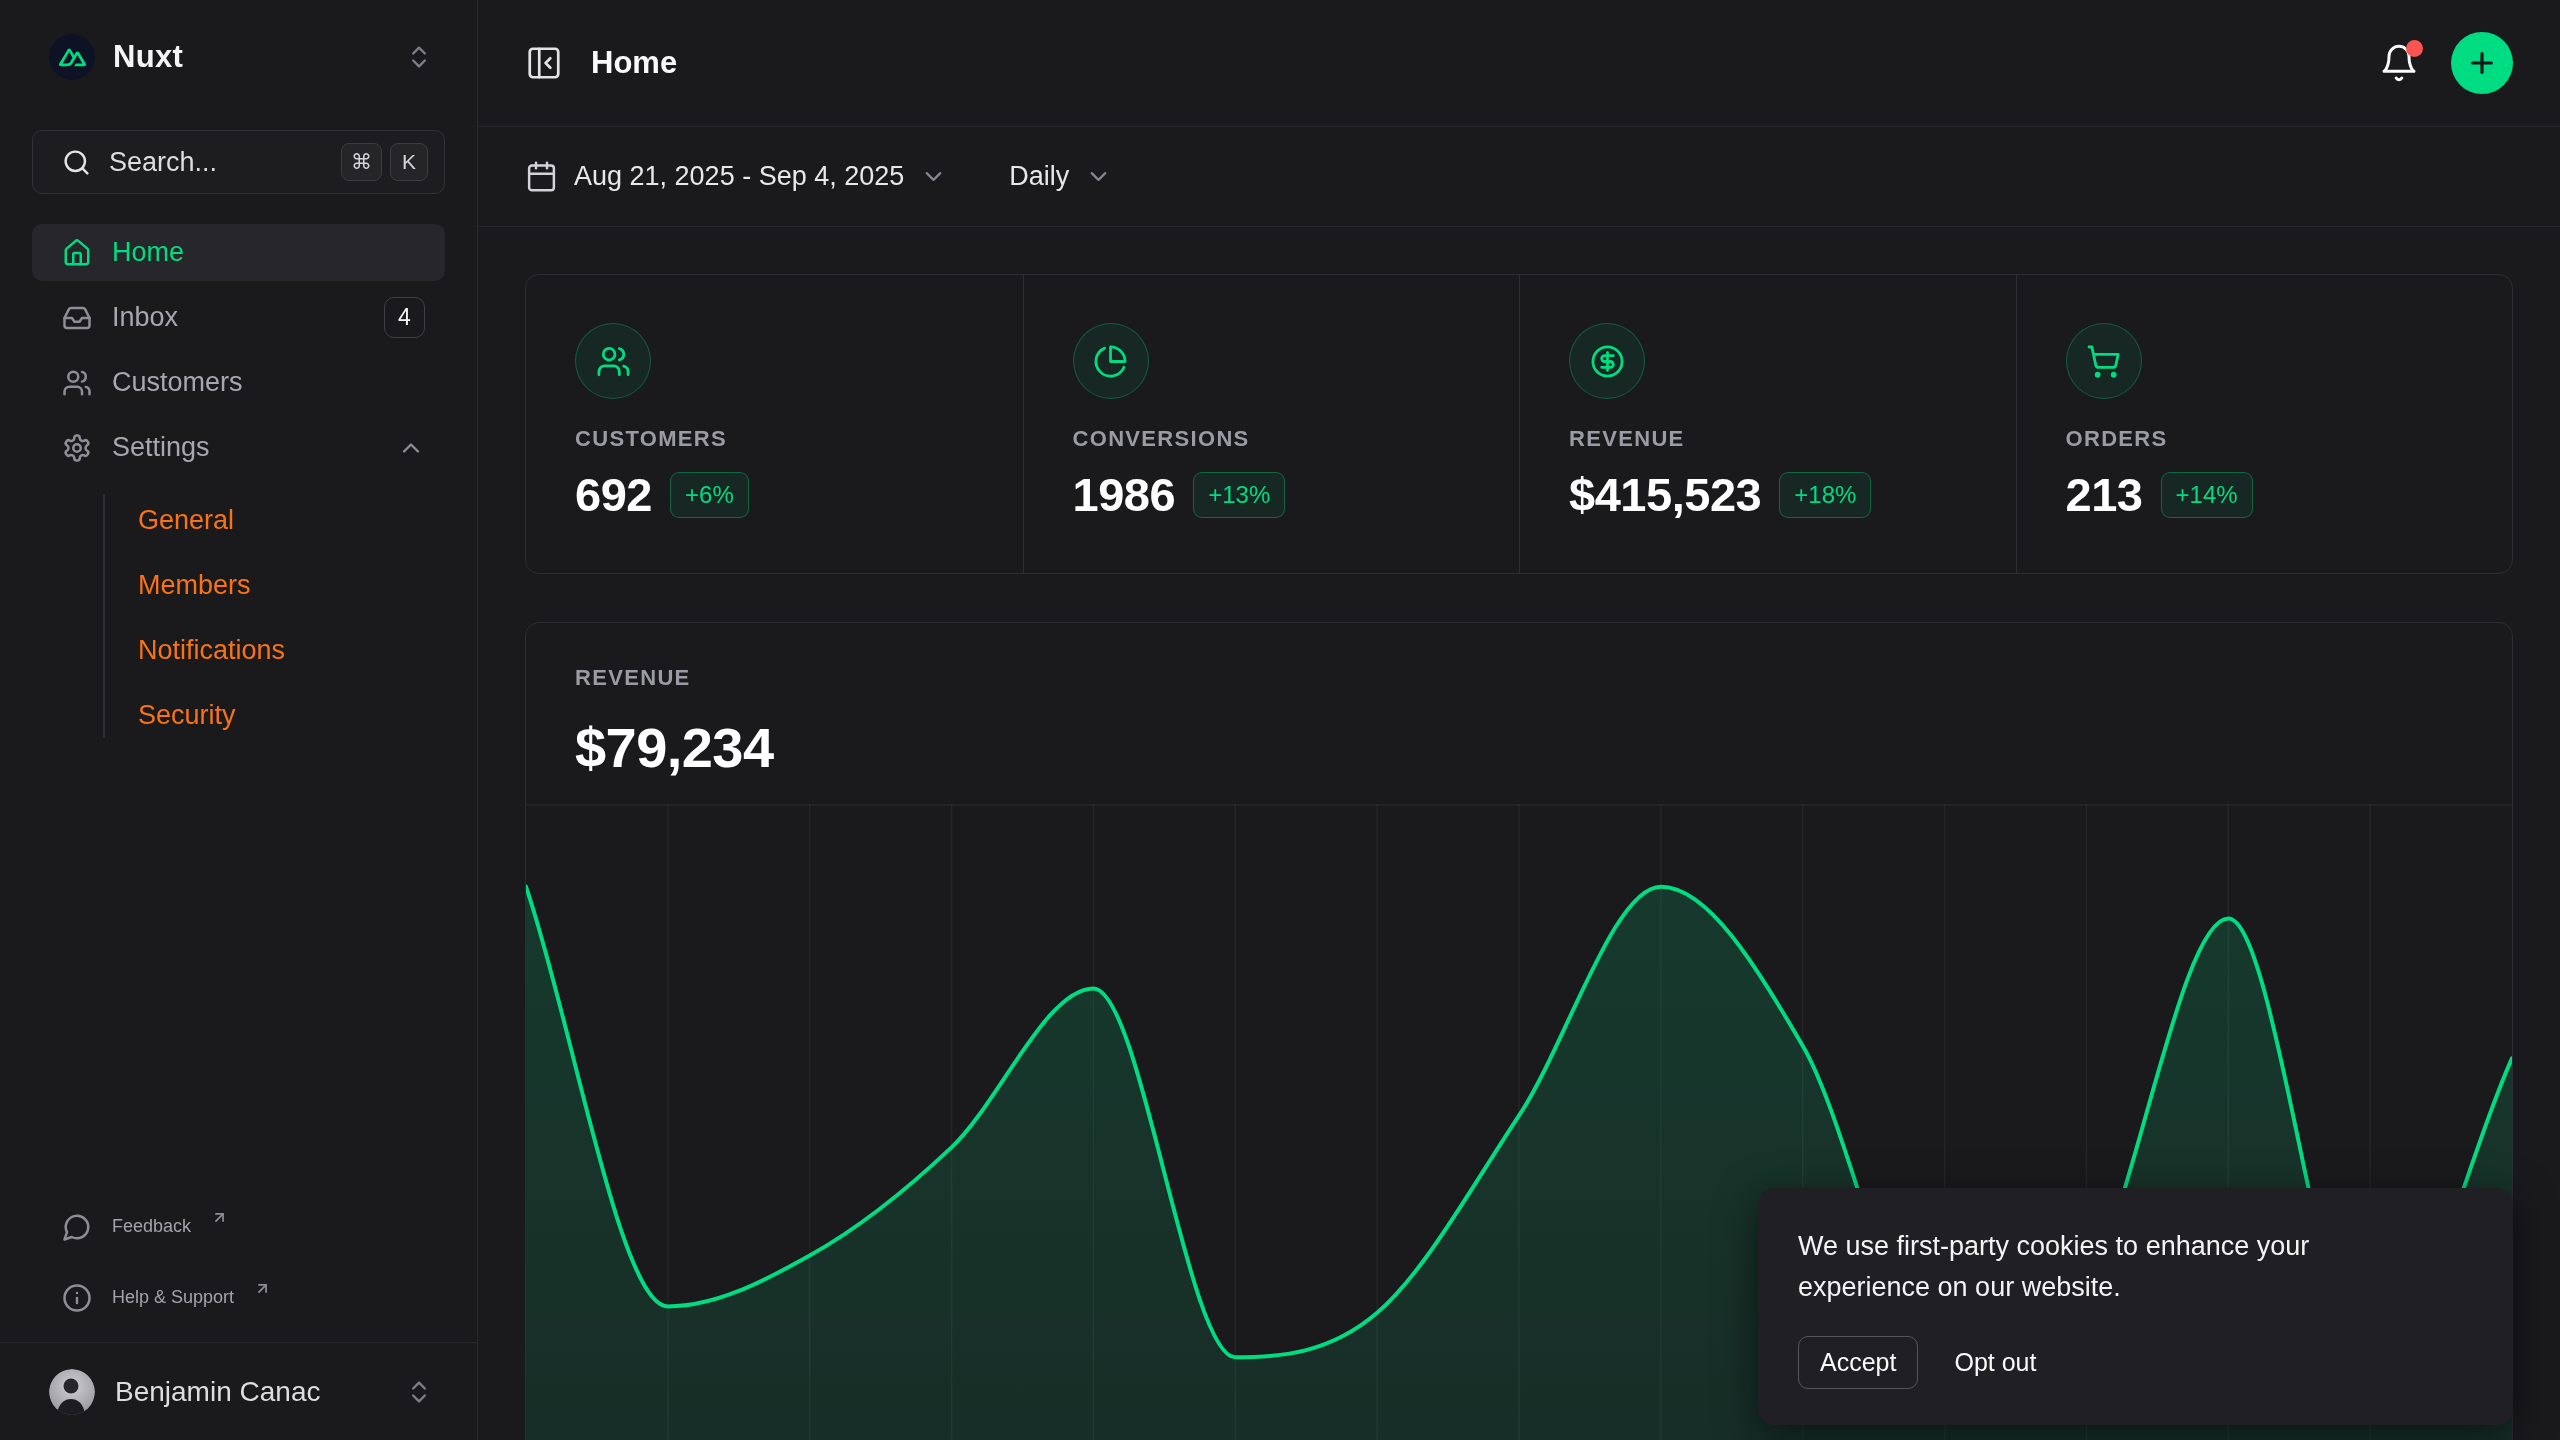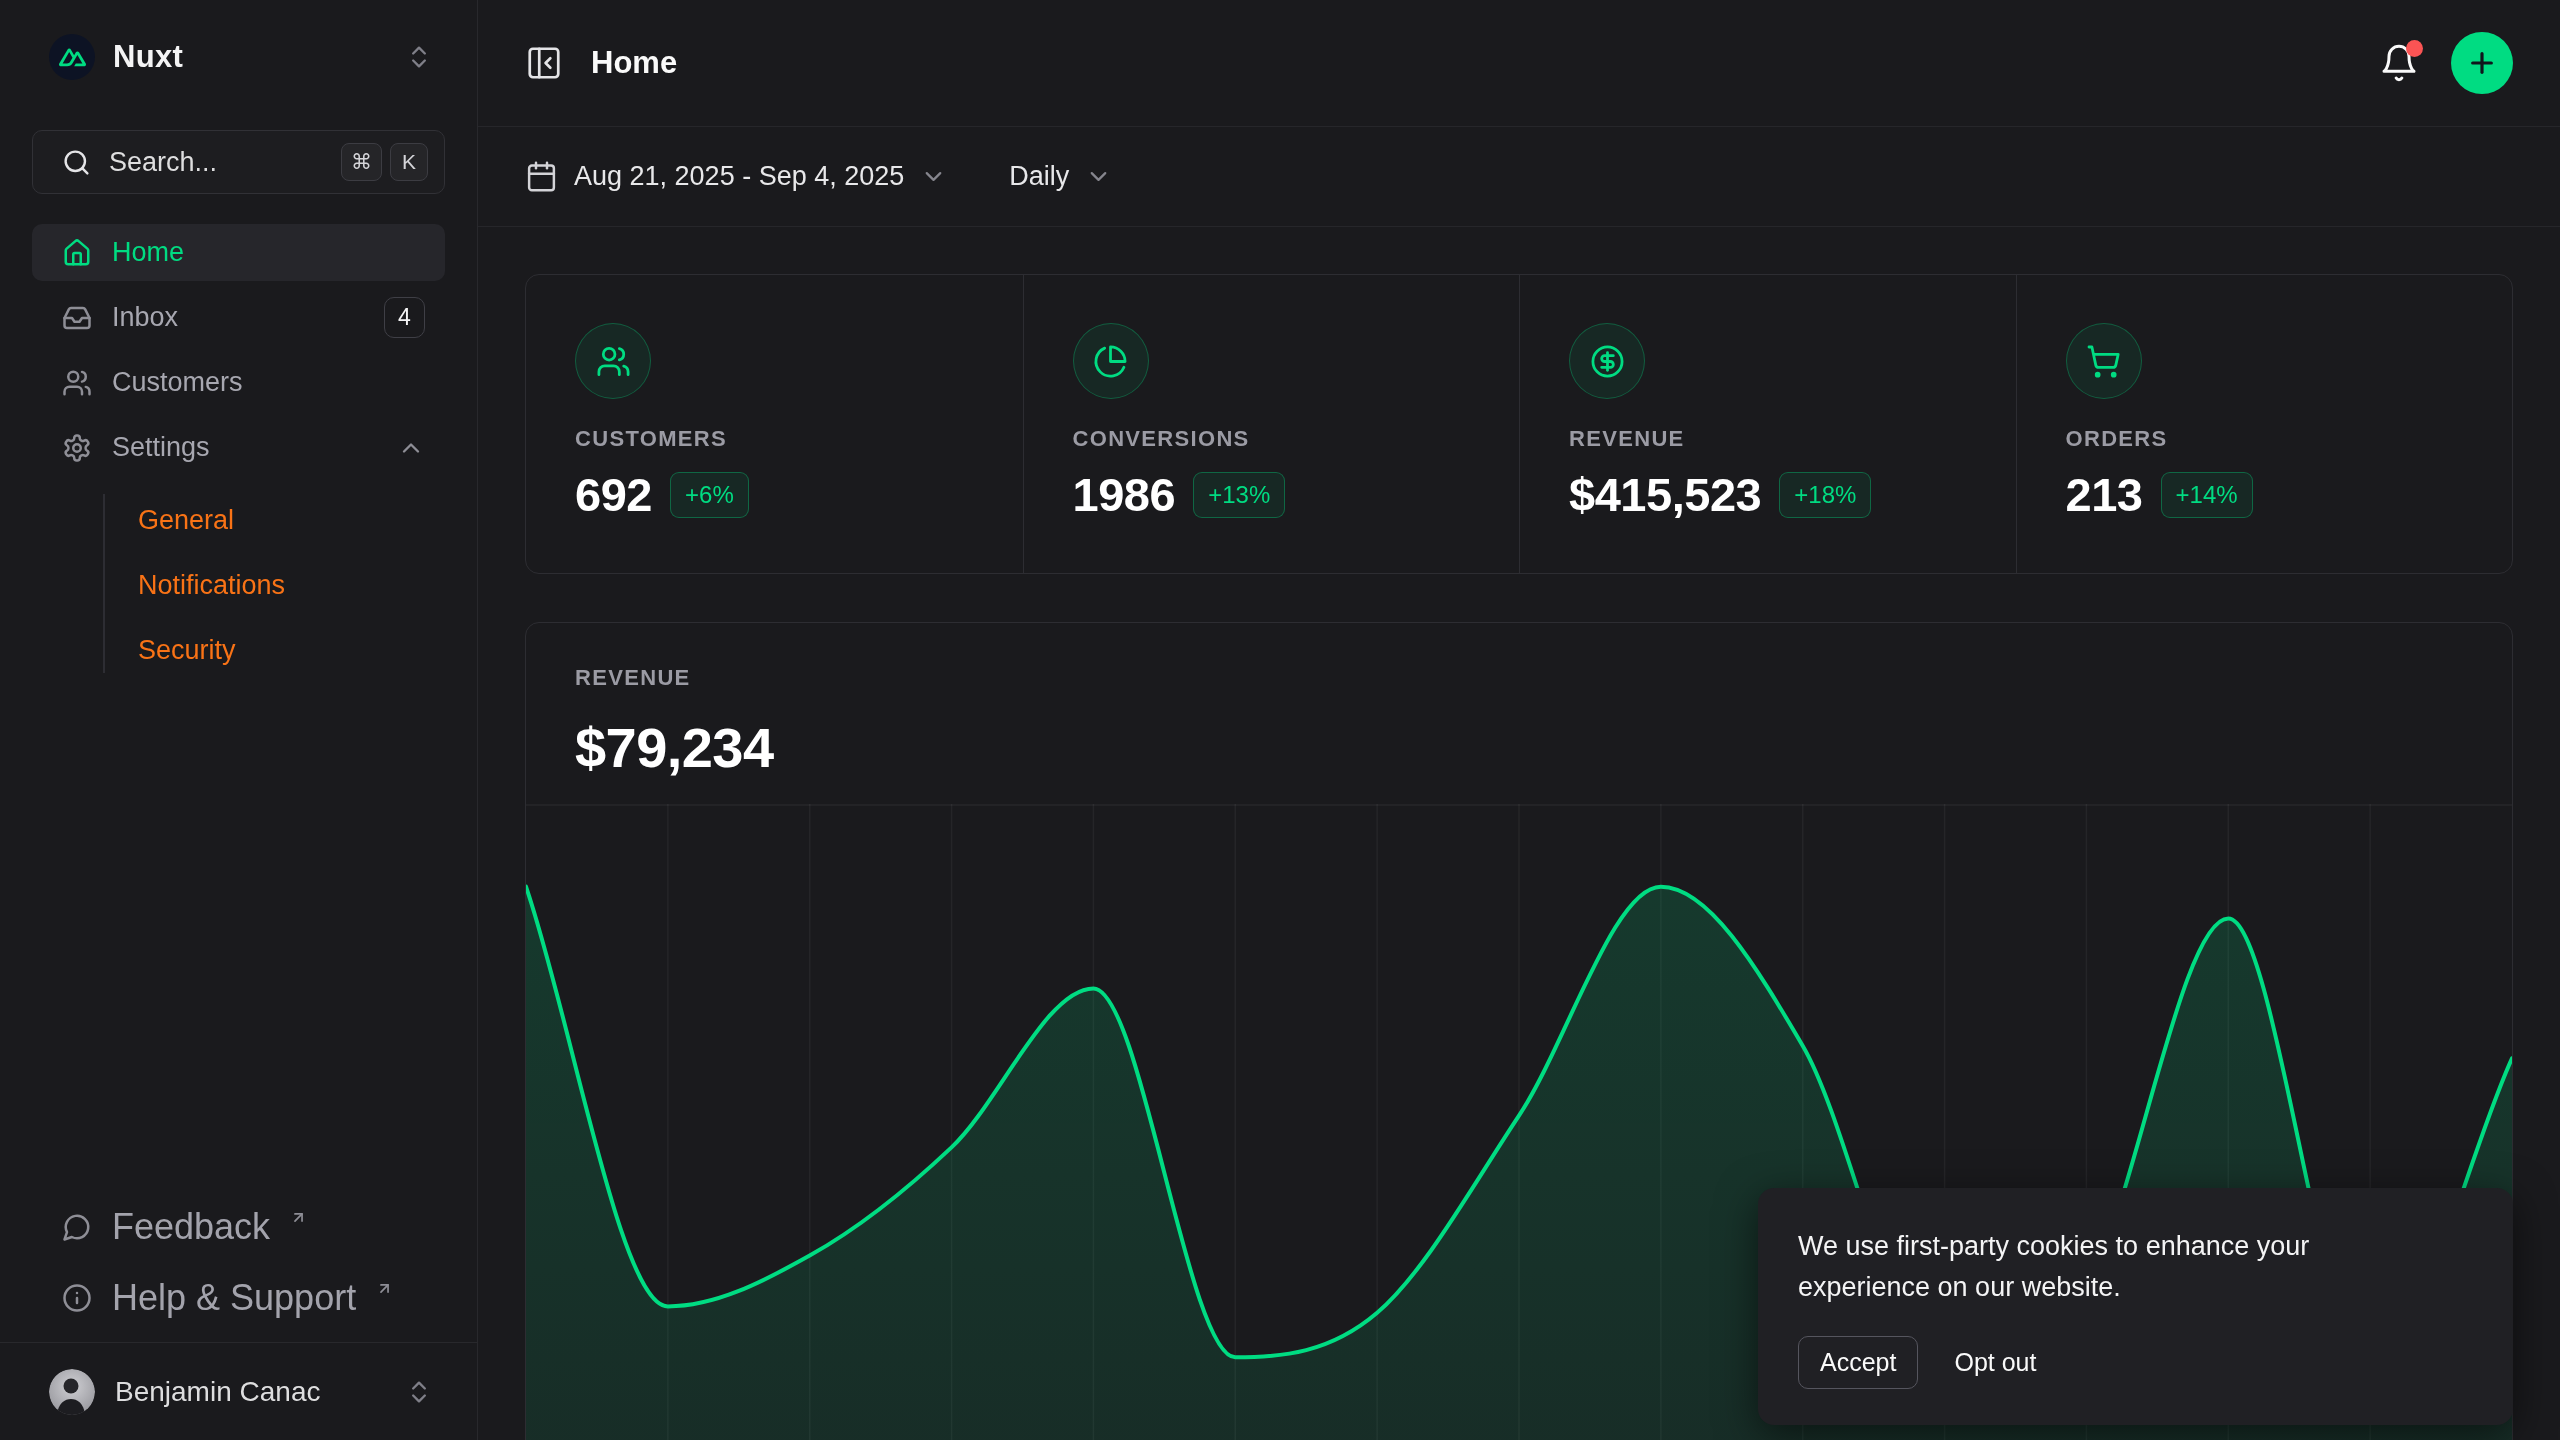--- a/index.html
+++ b/index.html
@@ -34,21 +34,21 @@
   .count-badge { margin-left:auto; min-width:41px; height:41px; padding:0 10px; display:grid; place-items:center;
     border:1.5px solid #3f3f46; border-radius:10px; font-size:23px; color:#f4f4f5; }
   .nav-item .trail { margin-left:auto; color:#8e8e96; }
 
   .subnav { position:relative; margin-top:4px; padding-left:72px; display:flex; flex-direction:column; }
   .subnav .rail { position:absolute; left:71px; top:6px; bottom:10px; width:2px; background:#2d2d33; }
   .sub-item { height:65px; display:flex; align-items:center; padding-left:34px; font-size:27px; color:#f97316; cursor:pointer; }
 
   .side-spacer { flex:1; }
   .side-links { padding:0 32px; display:flex; flex-direction:column; gap:14px; }
-  .side-link { height:57px; display:flex; align-items:flex-start; gap:20px; padding:0 30px; color:#a3a3ac; font-size:36px;
+  .side-link { height:57px; display:flex; align-items:flex-start; gap:20px; padding:0 30px; color:#a3a3ac; font-size:18px;
     cursor:pointer; align-items:center; }
   .side-link .nicon { color:#8e8e96; }
   .ext { color:#8e8e96; transform:translateY(-9px); }
   .side-divider { margin-top:16px; border-top:1px solid #28282c; }
   .user-row { height:97px; display:flex; align-items:center; gap:20px; padding:0 44px 0 49px; cursor:pointer; }
   .avatar { width:46px; height:46px; border-radius:50%; overflow:hidden; }
   .user-name { font-size:28px; font-weight:500; color:#dededf; }
 
   
   .main { flex:1; display:flex; flex-direction:column; position:relative; min-width:0; }
@@ -176,20 +176,21 @@
         <span class="trail">
           <svg width="28" height="28" viewBox="0 0 24 24" fill="none" stroke="currentColor" stroke-width="2" stroke-linecap="round" stroke-linejoin="round">
               <path d="m18 15-6-6-6 6"></path>
             </svg>
         </span>
       </div>
 
       <div class="subnav">
         <span class="rail"></span>
         <div class="sub-item">General</div>
+        <div class="sub-item">Members</div>
         <div class="sub-item">Notifications</div>
         <div class="sub-item">Security</div>
       </div>
     </nav>
 
     <div class="side-spacer"></div>
 
     <div class="side-links">
       <div class="side-link">
         <span class="nicon">

